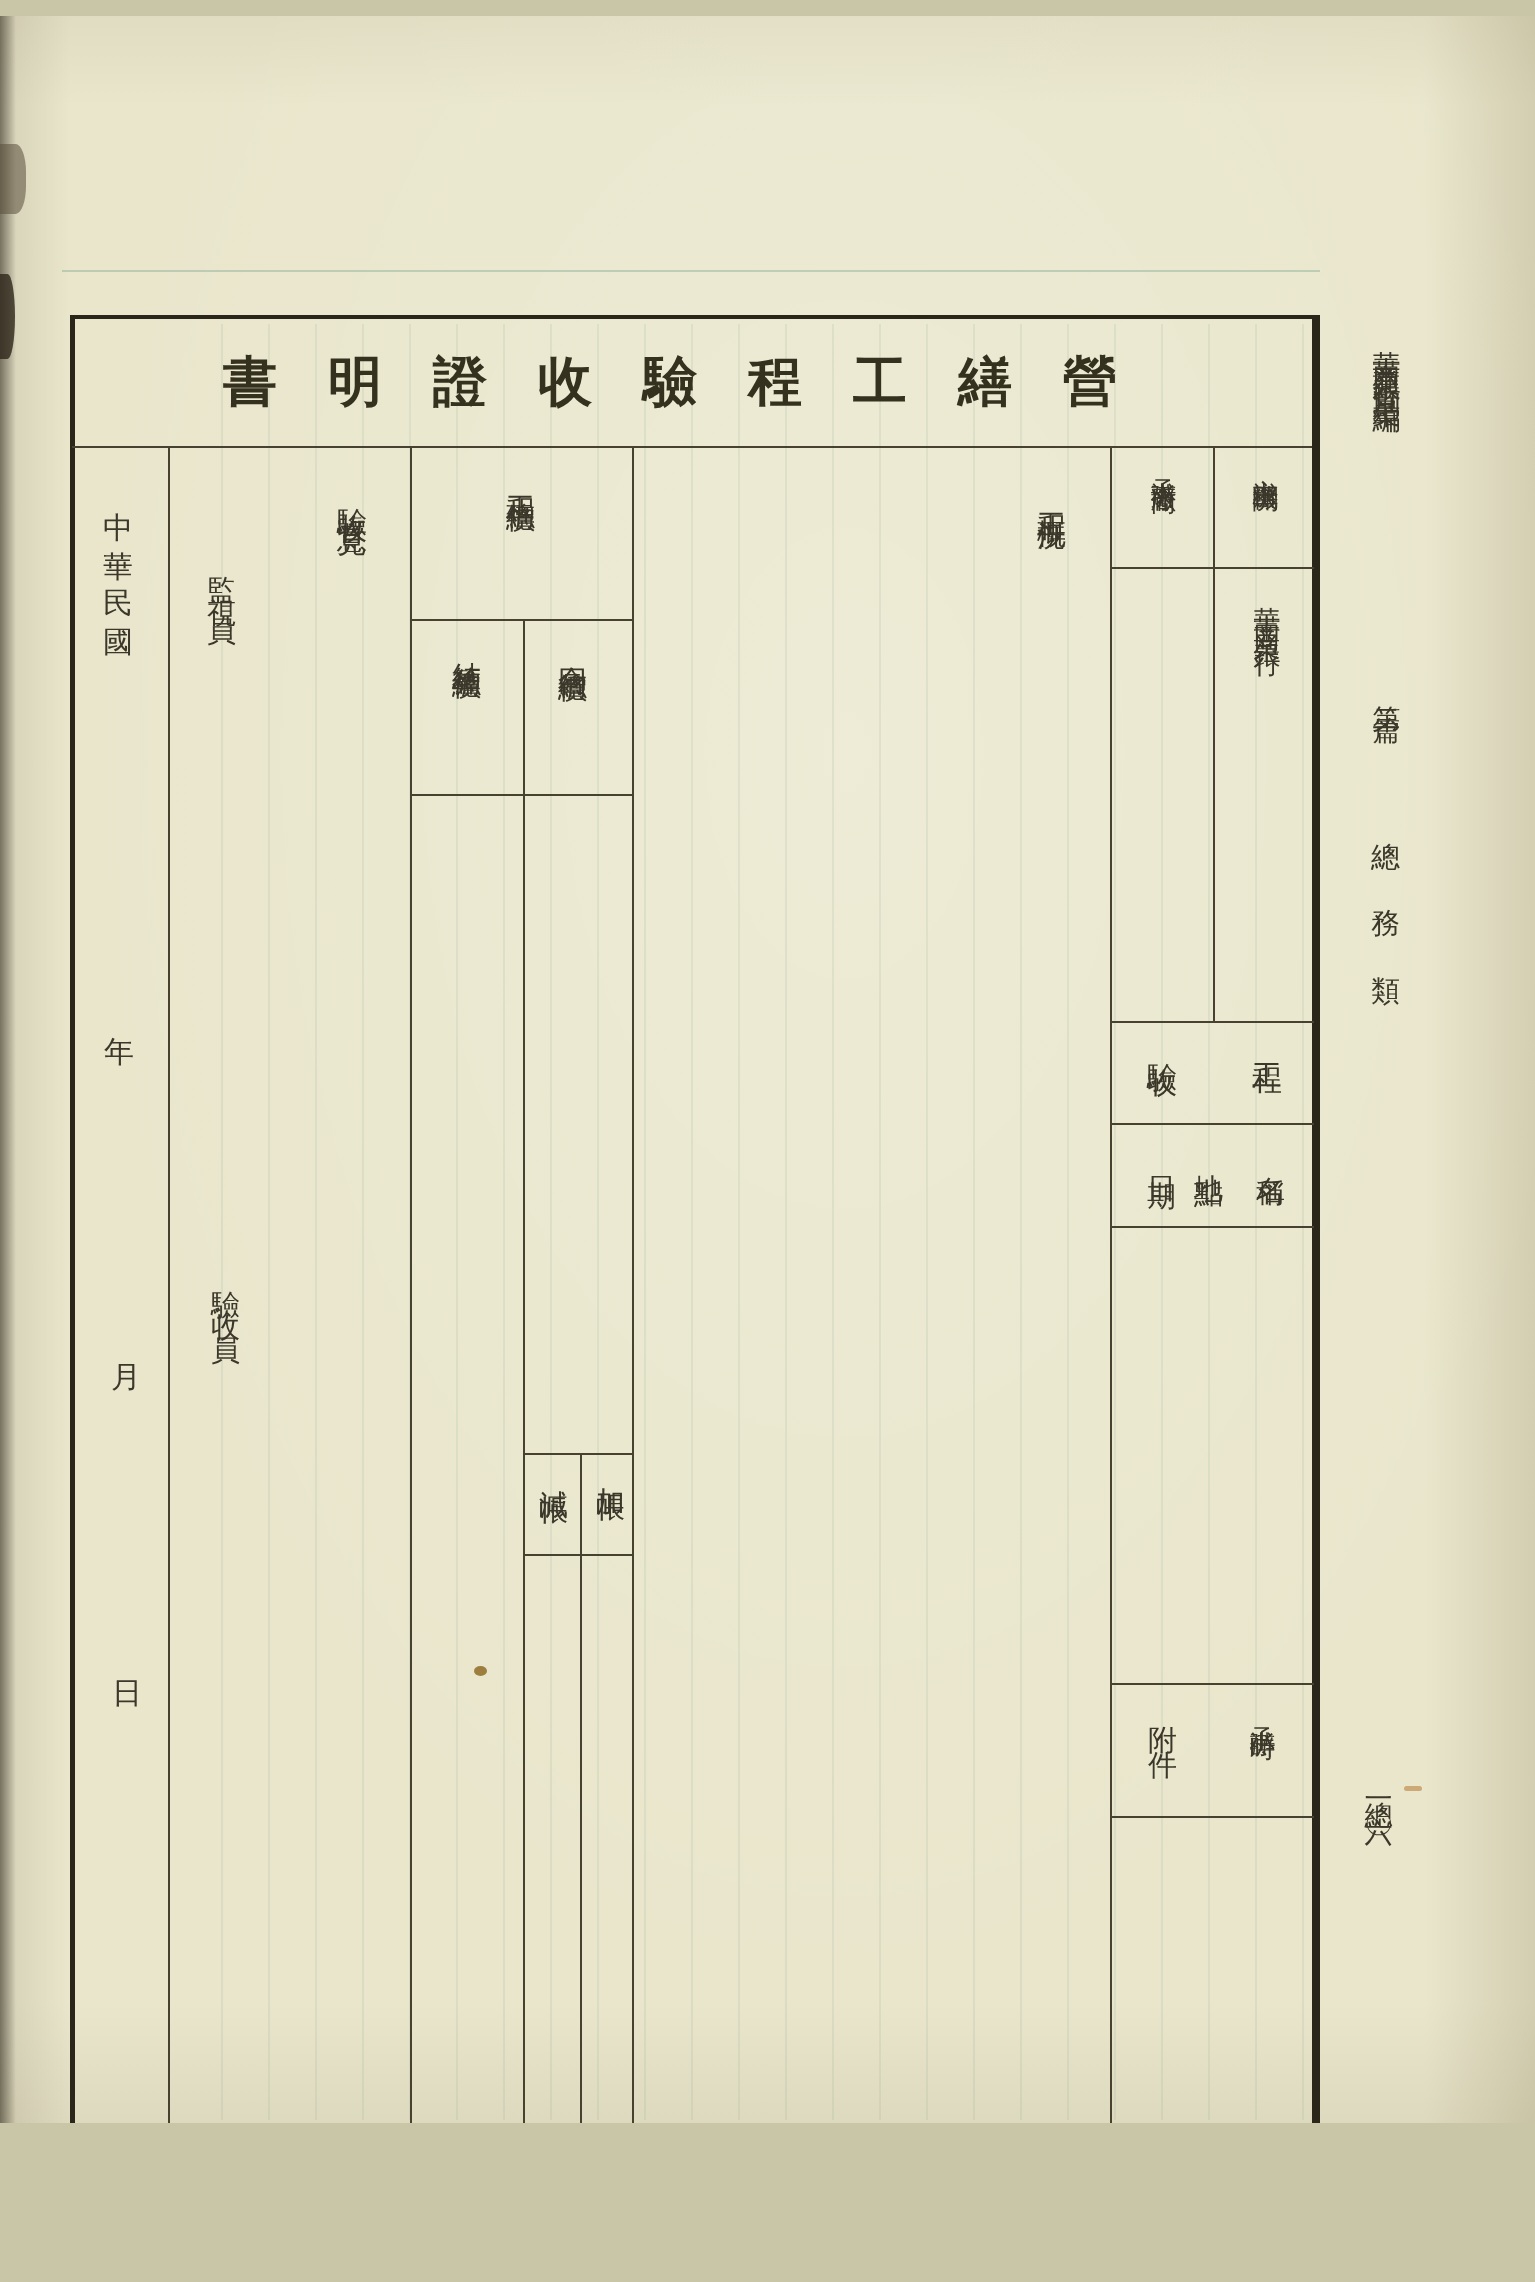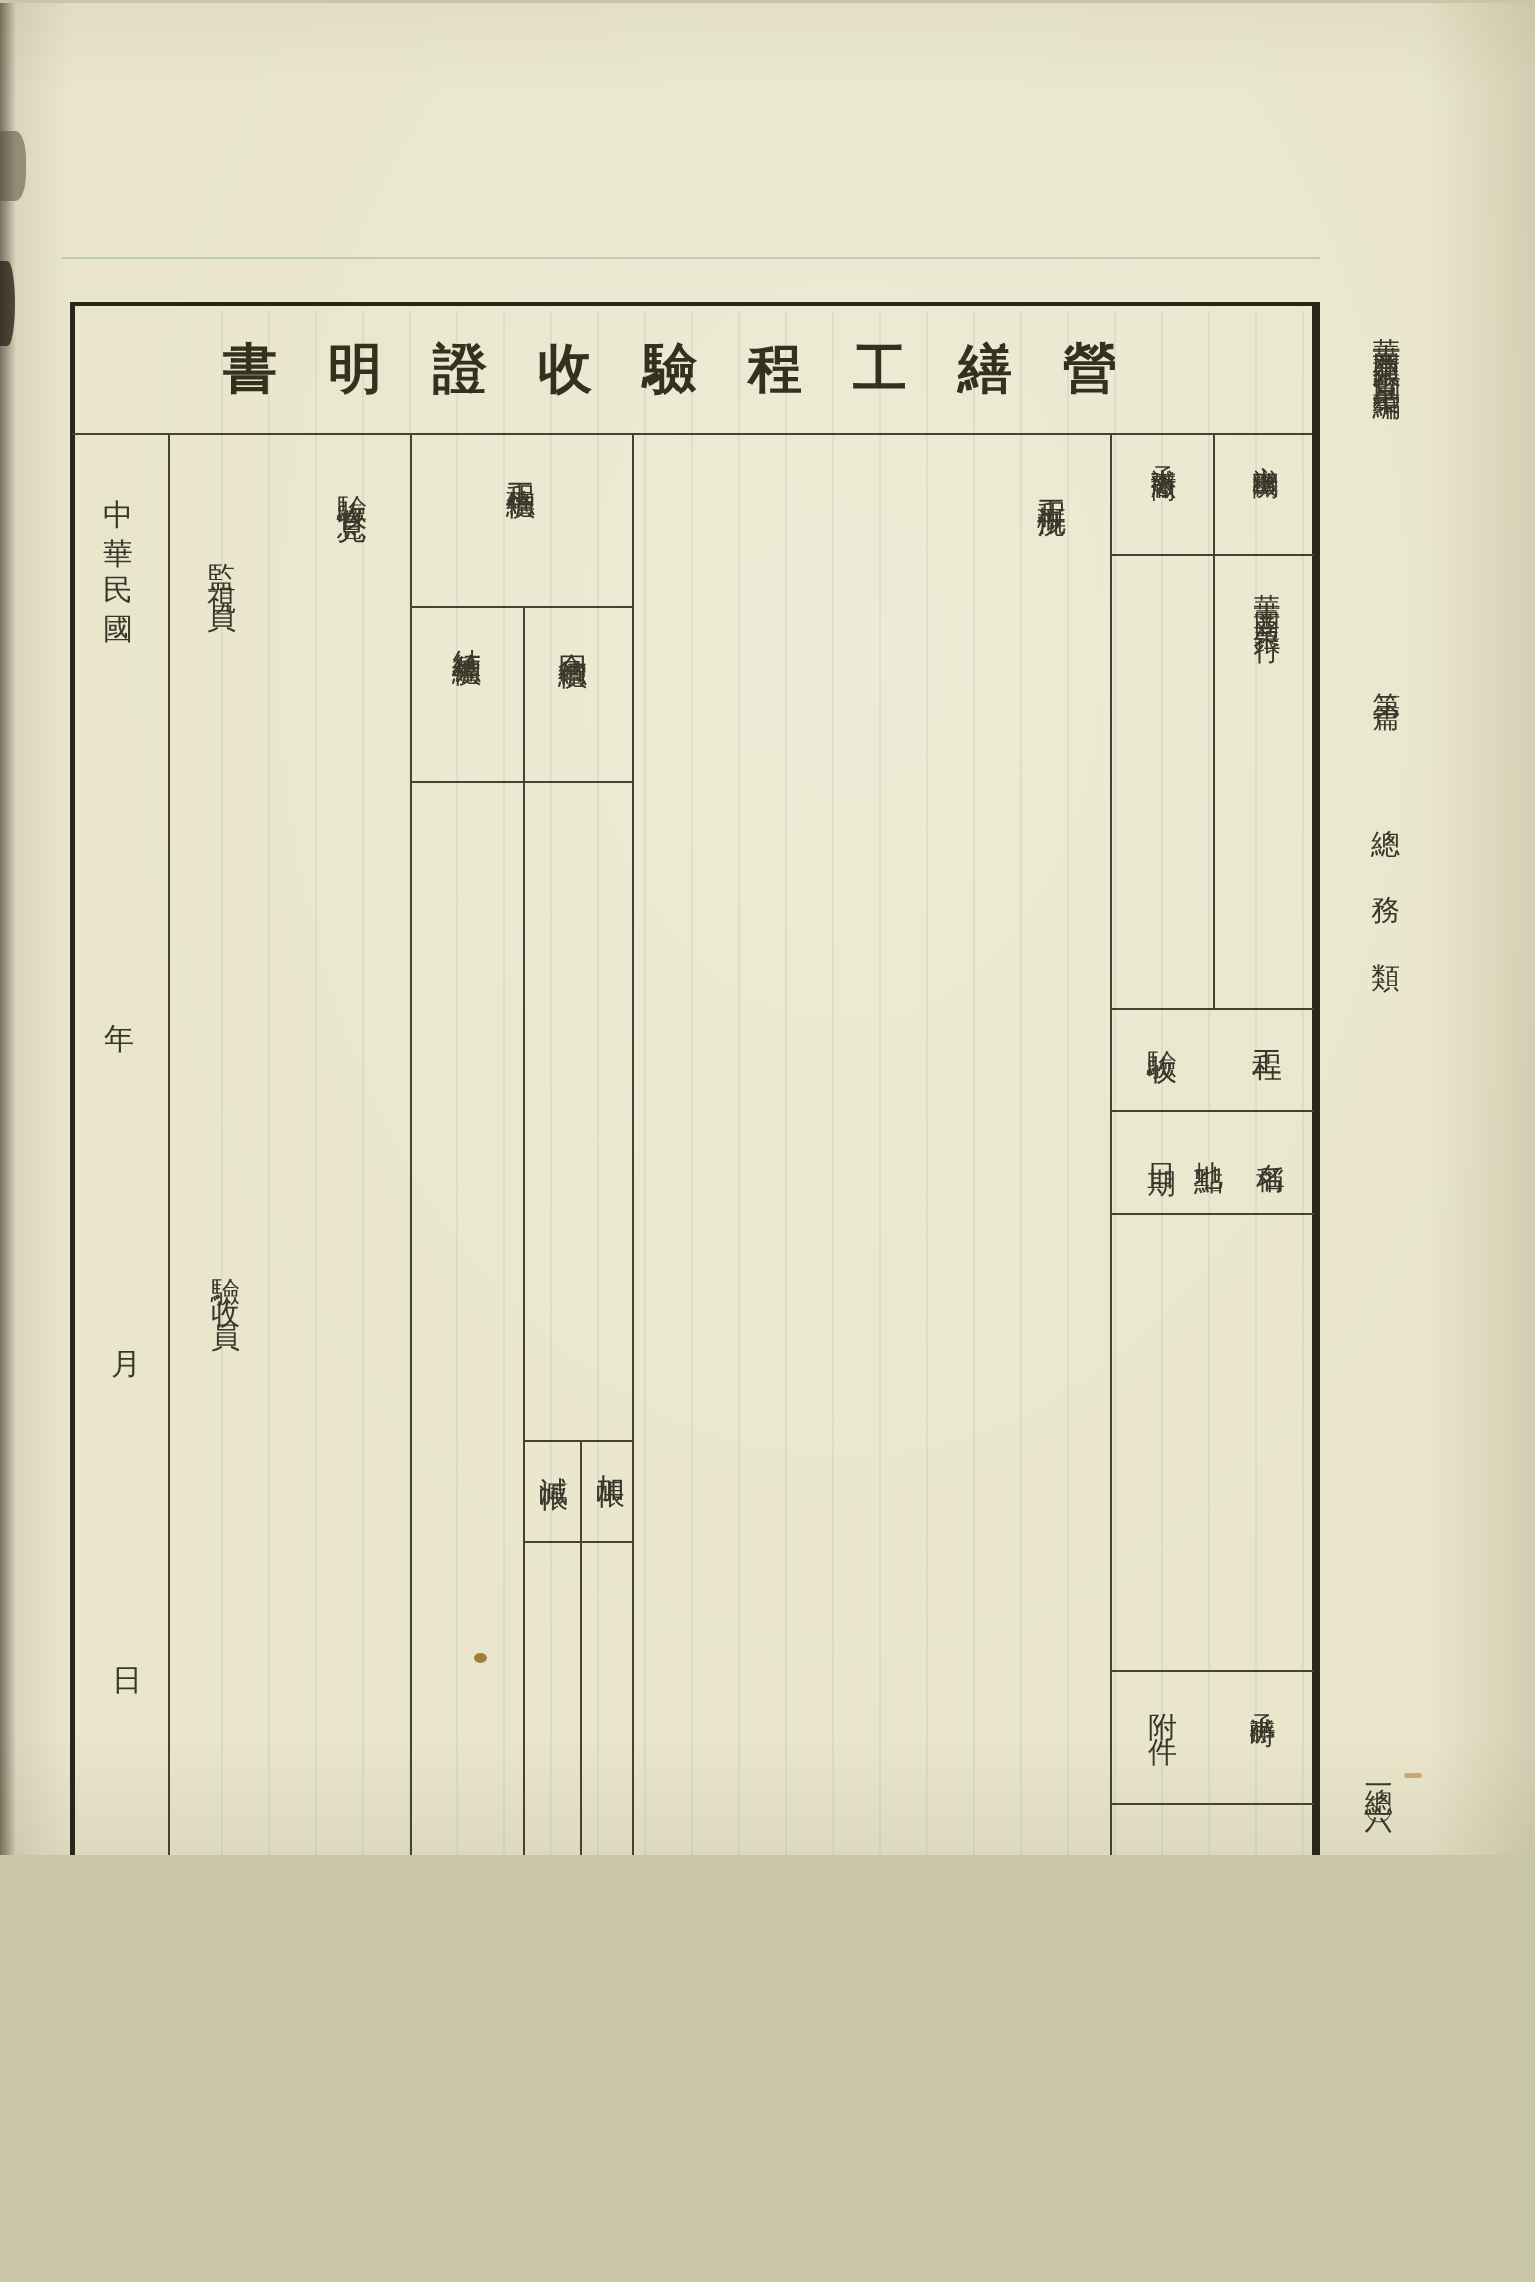--- a/index.html
+++ b/index.html
@@ -1,19 +1,19 @@
 <!DOCTYPE html>
 <html><head>
 <meta charset="utf-8">
 <style>
   html,body{margin:0;padding:0;background:#c9c5a7;}
   .page{
     position:relative;
-    width:1535px;height:1852px;
-    margin:3px auto;
+    width:1535px;height:2107px;
+    margin:16px auto;
     overflow:hidden;
     background:
       radial-gradient(ellipse at 55% 35%, rgba(255,255,248,.22), rgba(0,0,0,0) 65%),
       linear-gradient(to right, rgba(90,80,55,.14) 0px, rgba(0,0,0,0) 70px),
       linear-gradient(to left, rgba(125,110,70,.20) 0px, rgba(0,0,0,0) 110px),
       linear-gradient(to bottom, rgba(120,105,70,.08) 0px, rgba(0,0,0,0) 90px),
       linear-gradient(to top, rgba(120,105,70,.10) 0px, rgba(0,0,0,0) 120px),
       #e9e6cc;
     font-family:"Liberation Serif","DejaVu Serif",serif;
   }

